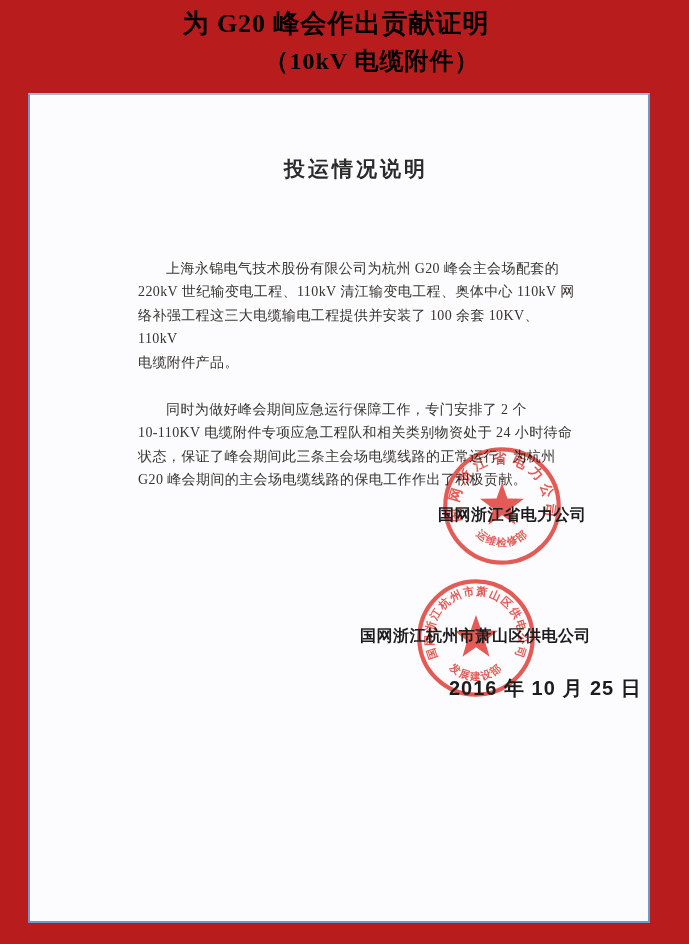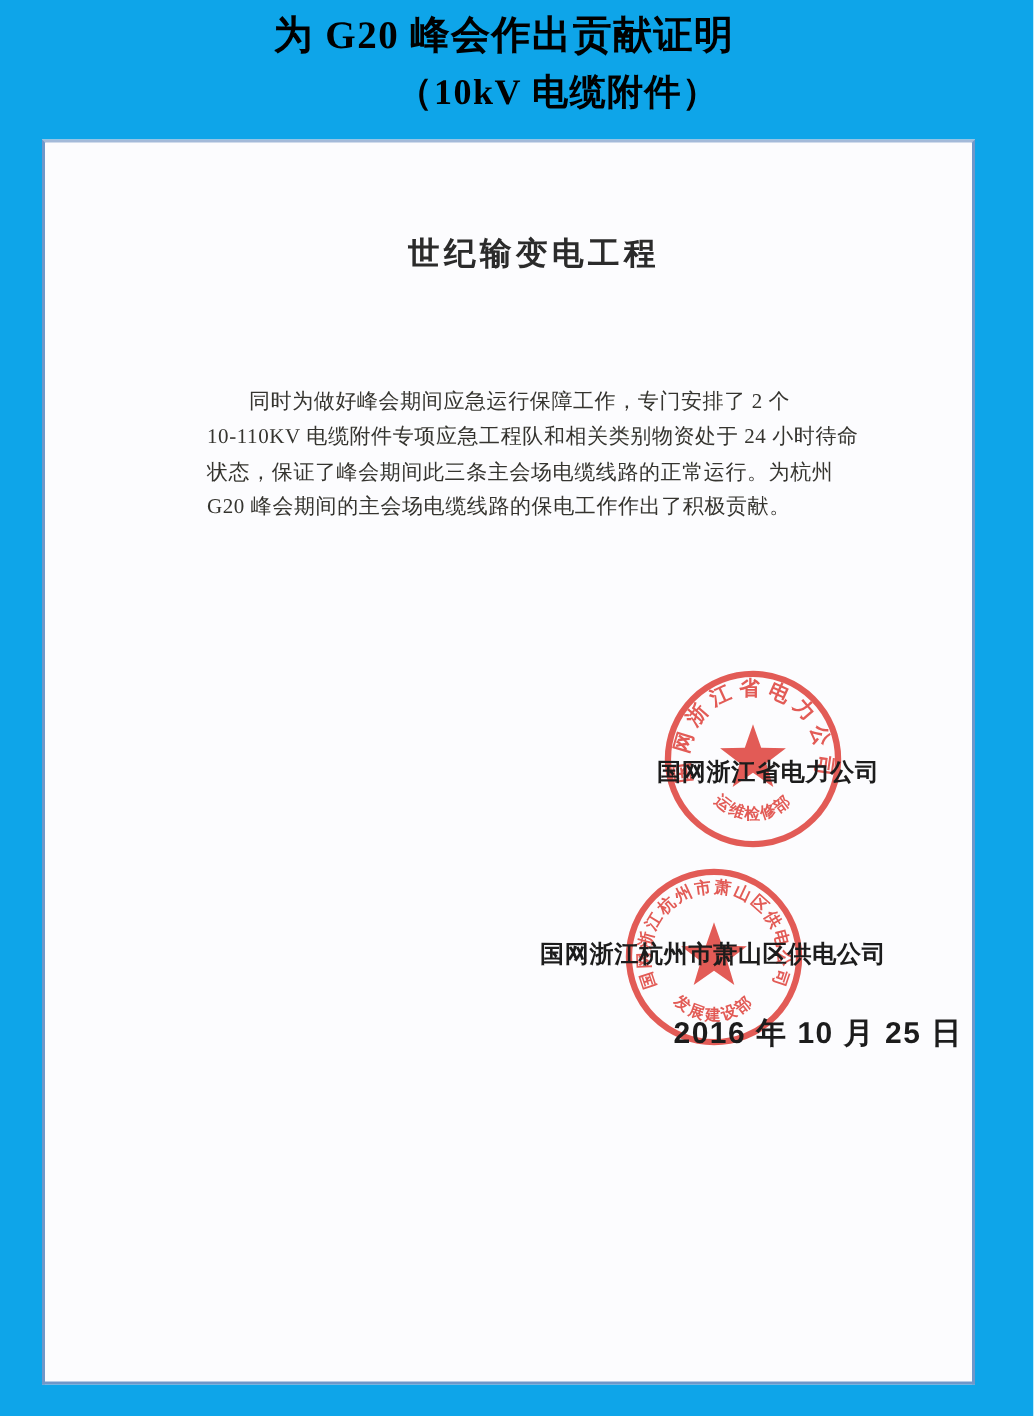--- a/index.html
+++ b/index.html
@@ -1,19 +1,19 @@
 <!DOCTYPE html>
 <html><head>
 <meta charset="utf-8">
 <style>
   html,body{margin:0;padding:0;background:#ffffff;}
   .page{
     position:relative;
     width:689px;height:944px;
-    background:#0ea5e9;
+    background:#b91c1c;
     font-family:"Liberation Serif", serif;
     overflow:hidden;
   }
   .doc-title{
     position:absolute;left:0;top:6px;width:672px;
     text-align:center;font-size:26px;font-weight:700;color:#000;
     letter-spacing:1px;
   }
   .doc-subtitle{
     position:absolute;left:0;top:45px;width:672px;
@@ -67,23 +67,27 @@
 </head>
 <body>
 
 <div class="page">
 
   <div class="doc-title">为 G20 峰会作出贡献证明</div>
   <div class="doc-subtitle">（10kV 电缆附件）</div>
 
   <div class="scan-box">
 
-    <div class="scan-heading">世纪输变电工程</div>
+    <div class="scan-heading">投运情况说明</div>
 
     <div class="scan-body">
+      <p>上海永锦电气技术股份有限公司为杭州 G20 峰会主会场配套的
+220kV 世纪输变电工程、110kV 清江输变电工程、奥体中心 110kV 网
+络补强工程这三大电缆输电工程提供并安装了 100 余套 10KV、110kV
+电缆附件产品。</p>
       <p>同时为做好峰会期间应急运行保障工作，专门安排了 2 个
 10-110KV 电缆附件专项应急工程队和相关类别物资处于 24 小时待命
 状态，保证了峰会期间此三条主会场电缆线路的正常运行。为杭州
 G20 峰会期间的主会场电缆线路的保电工作作出了积极贡献。</p>
     </div>
 
     <svg class="stamp stamp-1" viewBox="0 0 120 120">
       <defs>
         <path id="arcTop1" d="M 22.8 77.3 A 41 41 0 1 1 97.2 77.3" fill="none"></path>
         <path id="arcBot1" d="M 36 88 A 34 34 0 0 0 84 88" fill="none"></path>

